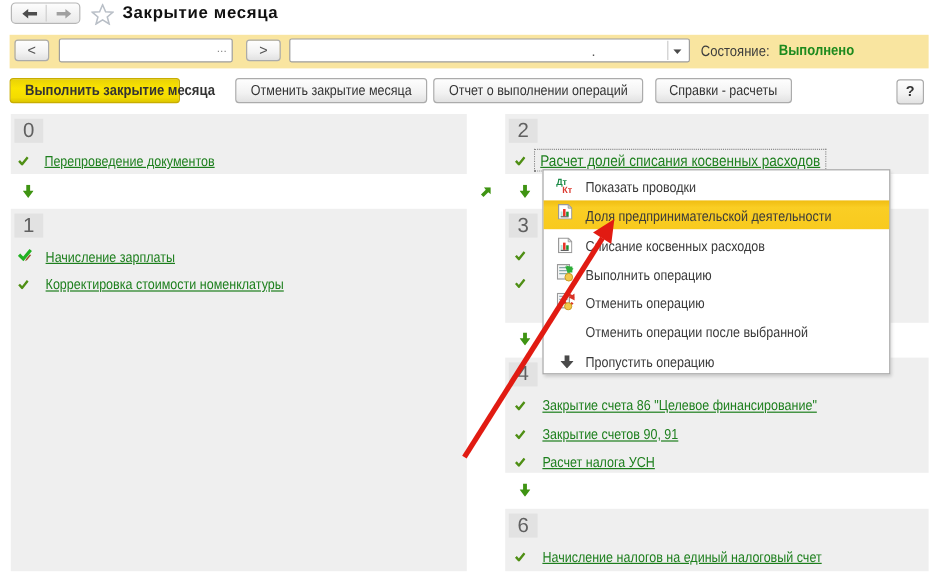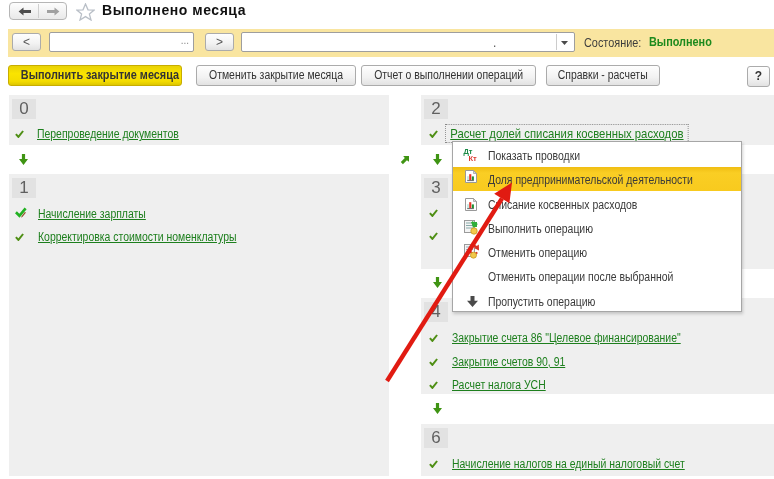--- a/index.html
+++ b/index.html
@@ -26,39 +26,39 @@
   <svg class="abs" style="left:8px;top:4px;" width="13" height="9" viewBox="0 0 13 9">
     <path d="M5.5 0.6 L5.5 3 L13 3 L13 6 L5.5 6 L5.5 8.4 L0.6 4.5 Z" fill="#4d4d4d"></path>
   </svg>
   <svg class="abs" style="left:37px;top:4px;" width="13" height="9" viewBox="0 0 13 9">
     <path d="M7.5 0.6 L7.5 3 L0 3 L0 6 L7.5 6 L7.5 8.4 L12.4 4.5 Z" fill="#a0a0a0"></path>
   </svg>
 </div>
 <svg class="abs" style="left:76px;top:3px;" width="19" height="18" viewBox="0 0 19 18">
   <path d="M9.5 1 L12 6.8 L18.2 7.1 L13.4 11.1 L15 17 L9.5 13.6 L4 17 L5.6 11.1 L0.8 7.1 L7 6.8 Z" fill="none" stroke="#b9bfc7" stroke-width="1.3"></path>
 </svg>
-<div class="abs" style="left:102px;top:2px;font-size:14px;color:#111;font-weight:bold;letter-spacing:0.55px;">Выполнено месяца</div>
+<div class="abs" style="left:102px;top:2px;font-size:14px;color:#111;font-weight:bold;letter-spacing:0.55px;">Закрытие месяца</div>
 
 <div class="abs" style="left:8px;top:29px;width:766px;height:28px;background:#f9e5a0;"></div>
 <div class="btn" style="left:12px;top:33px;width:29px;height:18px;line-height:16px;color:#555;">&lt;</div>
 <div class="abs" style="left:49px;top:32px;width:145px;height:20px;background:#fff;border:1px solid #9e9e9e;border-radius:2px;box-sizing:border-box;">
   <div class="abs" style="right:4px;top:2px;color:#8a8a8a;font-size:10px;">...</div>
 </div>
 <div class="btn" style="left:205px;top:33px;width:29px;height:18px;line-height:16px;color:#555;">&gt;</div>
 <div class="abs" style="left:241px;top:32px;width:334px;height:20px;background:#fff;border:1px solid #9e9e9e;border-radius:2px;box-sizing:border-box;">
   <div class="abs" style="left:251px;top:3px;color:#555;font-size:12px;">.</div>
   <div class="abs" style="right:17px;top:1px;width:1px;height:16px;background:#cccccc;"></div>
   <svg class="abs" style="right:6px;top:8px;" width="7" height="4" viewBox="0 0 7 4">
       <path d="M0 0 L7 0 L3.5 4 Z" fill="#4a4a4a"></path>
     </svg>
 </div>
 <div class="abs" style="left:584px;top:36px;font-size:12.5px;color:#3d3d3d;transform:scaleX(0.87);transform-origin:0 50%;white-space:nowrap;">Состояние:</div>
 <div class="abs" style="left:649px;top:35px;font-size:12.5px;color:#1d8a1d;font-weight:bold;transform:scaleX(0.87);transform-origin:0 50%;white-space:nowrap;">Выполнено</div>
 
-<div class="abs" style="left:8px;top:65px;width:174px;height:21px;border:1px solid #c8ad00;border-radius:3px;background:linear-gradient(180deg,#e9d206 0%,#fae400 40%,#f4dc00 80%,#ddc600 100%);box-sizing:border-box;text-align:center;line-height:19px;font-size:12.5px;font-weight:bold;color:#333;"><span class="bl">Выполнить закрытие месяца</span></div>
+<div class="abs" style="left:8px;top:65px;width:142px;height:21px;border:1px solid #c8ad00;border-radius:3px;background:linear-gradient(180deg,#e9d206 0%,#fae400 40%,#f4dc00 80%,#ddc600 100%);box-sizing:border-box;text-align:center;line-height:19px;font-size:12.5px;font-weight:bold;color:#333;"><span class="bl">Выполнить закрытие месяца</span></div>
 <div class="btn" style="left:196px;top:65px;width:160px;height:21px;line-height:19px;"><span class="bl">Отменить закрытие месяца</span></div>
 <div class="btn" style="left:361px;top:65px;width:175px;height:21px;line-height:19px;text-align:center;"><span class="bl">Отчет о выполнении операций</span></div>
 <div class="btn" style="left:546px;top:65px;width:114px;height:21px;line-height:19px;"><span class="bl">Справки - расчеты</span></div>
 <div class="btn" style="left:747px;top:66px;width:23px;height:21px;line-height:19px;font-weight:bold;">?</div>
 
 <div class="blk" style="left:9px;top:95px;width:380px;height:50px;"></div>
 <div class="badge" style="left:12px;top:99px;width:24px;height:20px;line-height:20px;">0</div>
 <svg class="abs" style="left:15px;top:130px;" width="9" height="8" viewBox="0 0 9 8">
     <path d="M0.9 4.1 L3.4 6.9 L8.1 1" fill="none" stroke="#4f8f15" stroke-width="2"></path>
   </svg>

